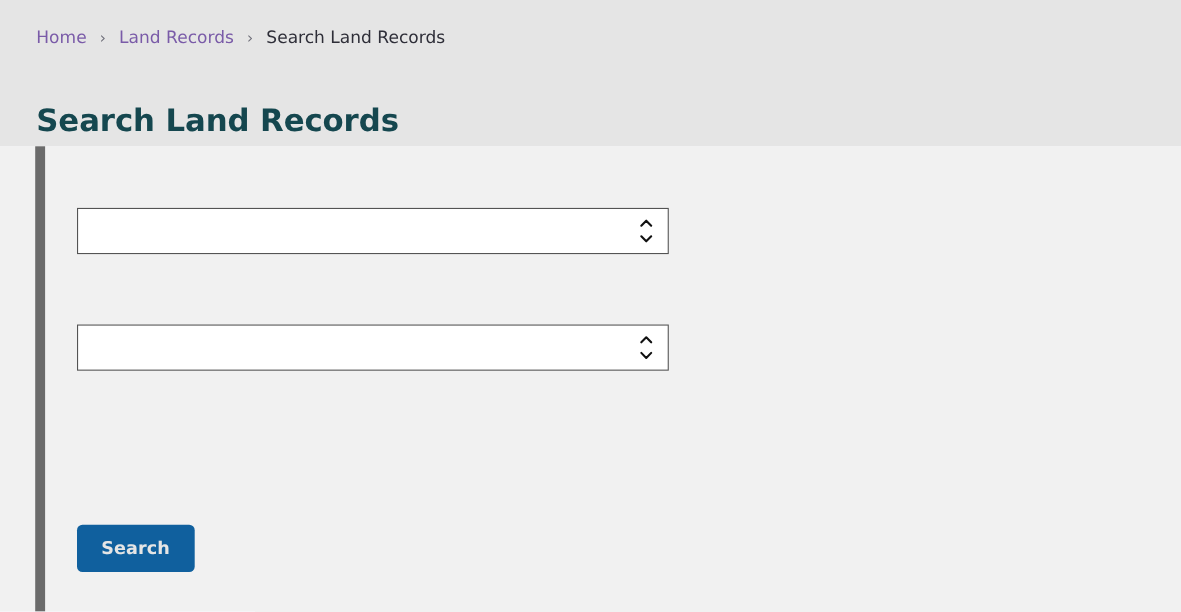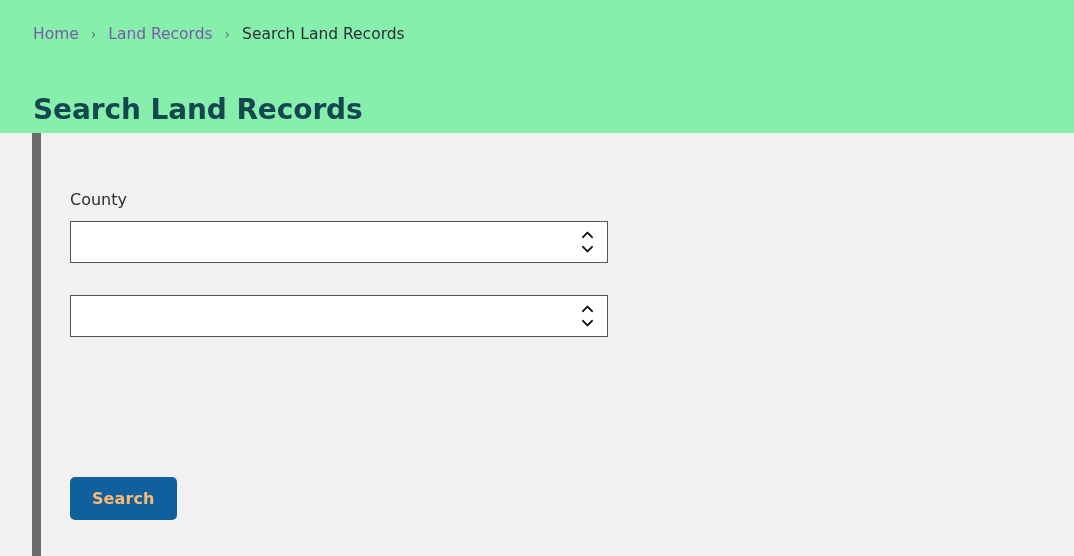--- a/index.html
+++ b/index.html
@@ -11,21 +11,21 @@
     width: 1074px;
     height: 556px;
     background: #f8f7fd;
     font-family: "DejaVu Sans", "Liberation Sans", sans-serif;
     overflow: hidden;
     position: relative;
   }
 
   
   .header-area {
-    background: #86efac;
+    background: #e5e5e5;
     padding: 0;
     height: 133px;
     box-sizing: border-box;
   }
 
   .breadcrumb {
     position: absolute;
     left: 33px;
     top: 23px;
     font-size: 15.5px;
@@ -166,21 +166,21 @@
     display: flex;
     align-items: center;
     justify-content: center;
   }
 
   .search-button {
     position: absolute;
     left: 0;
     top: 344px;
     background: #10609e;
-    color: #fdba74;
+    color: #e5e5e5;
     border: 0;
     border-radius: 5px;
     font-family: inherit;
     font-size: 16px;
     font-weight: bold;
     padding: 0 22px;
     height: 43px;
     min-width: 101px;
     cursor: pointer;
     letter-spacing: 0.1px;
@@ -203,21 +203,20 @@
 
 </div>
 
 <div class="form-panel">
 
   <div class="accent-bar"></div>
 
   <div class="panel-inner">
 
     <div class="field-group county">
-      <label class="field-label">County</label>
       <div class="select-wrap">
         <input class="select-box" type="text" readonly="" value="" style="">
         <span class="select-arrows">
           <svg width="13" height="9" viewBox="0 0 13 9" aria-hidden="true">
             <path d="M2 6.2 L6.5 1.6 L11 6.2" fill="none" stroke="#111111" stroke-width="1.9" stroke-linecap="round" stroke-linejoin="round"></path>
           </svg>
           <svg width="13" height="9" viewBox="0 0 13 9" aria-hidden="true">
             <path d="M2 2.8 L6.5 7.4 L11 2.8" fill="none" stroke="#111111" stroke-width="1.9" stroke-linecap="round" stroke-linejoin="round"></path>
           </svg>
         </span>

